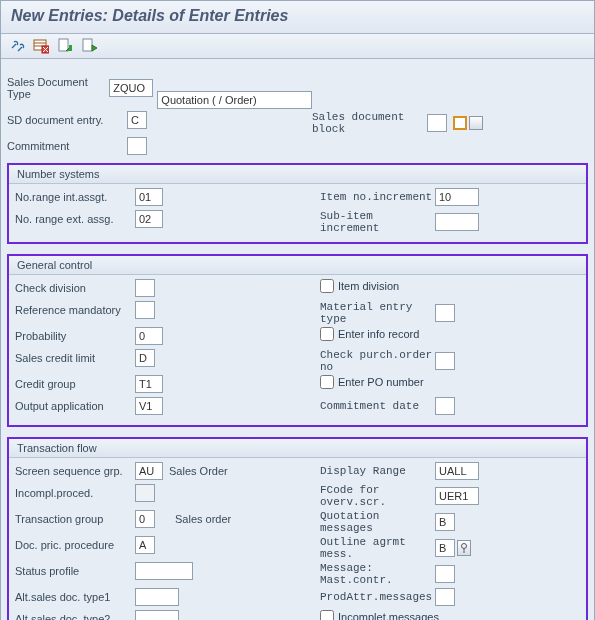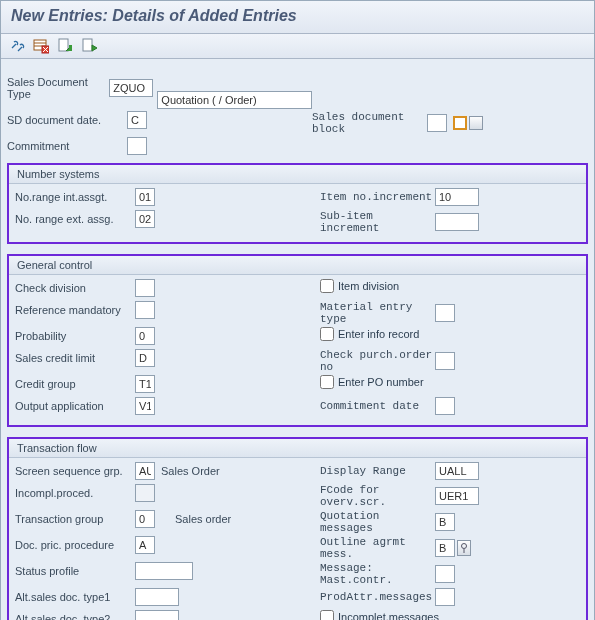--- a/index.html
+++ b/index.html
@@ -42,21 +42,21 @@
   input.txt {
     font-family: inherit;
     font-size: 11px;
     height: 18px;
     padding: 1px 3px;
     background: #fff;
     border: 1px solid #90a0b0;
     color: #333;
   }
   input.txt.wtiny { width: 20px; text-align:left;}
-  input.txt.wxs  { width: 20px; }
+  input.txt.wxs  { width: 28px; }
   input.txt.wsm  { width: 44px; }
   input.txt.wmd  { width: 58px; }
   input.txt.wdesc{ width: 180px; }
   input.txt.wvar { width: 220px; }
   input.txt.ro   { background:#eef2f7; }
   .chk { width:14px; height:14px; margin:0 4px 0 0; }
   .group {
     border: 2px solid #6d28d9;
     margin: 6px 0 10px 0;
     background: #e6edf5;
@@ -82,21 +82,21 @@
   .f4 {
     width:14px; height:16px; margin-left:2px;
     border:1px solid #8a98a8; background:linear-gradient(#fdfdfd,#d8dee6);
     display:inline-flex; align-items:center; justify-content:center;
   }
 </style>
 </head>
 <body>
 
 <div class="page">
-  <div class="title-bar">New Entries: Details of Added Entries</div>
+  <div class="title-bar">New Entries: Details of Enter Entries</div>
 
   <div class="toolbar">
     <span class="icon">
       <svg width="16" height="16">
           <g stroke="#2d6ca2" stroke-width="1.3" fill="none">
             <path d="M3 10 L7 6 M5 4 a2 2 0 1 1 3 3"></path>
             <path d="M9 13 L13 9 M11 7 a2 2 0 1 1 3 3"></path>
           </g>
         </svg>
     </span>
@@ -128,21 +128,21 @@
 
     <div class="row">
       <div class="col-left">
         <span class="label">Sales Document Type</span>
         <input class="txt wsm" value="ZQUO" style="">
         <input class="txt wdesc" style="margin-left: 4px; margin-top: 24px;" value="Quotation ( / Order)">
       </div>
     </div>
     <div class="row">
       <div class="col-left">
-        <span class="label">SD document date.</span>
+        <span class="label">SD document entry.</span>
         <input class="txt wtiny" value="C" style="">
       </div>
       <div class="col-right">
         <span class="label-r">Sales document block</span>
         <input class="txt wtiny" value="" style="">
         <span class="sap-help">
           <span class="box"></span>
             <span class="btn"></span>
         </span>
       </div>

